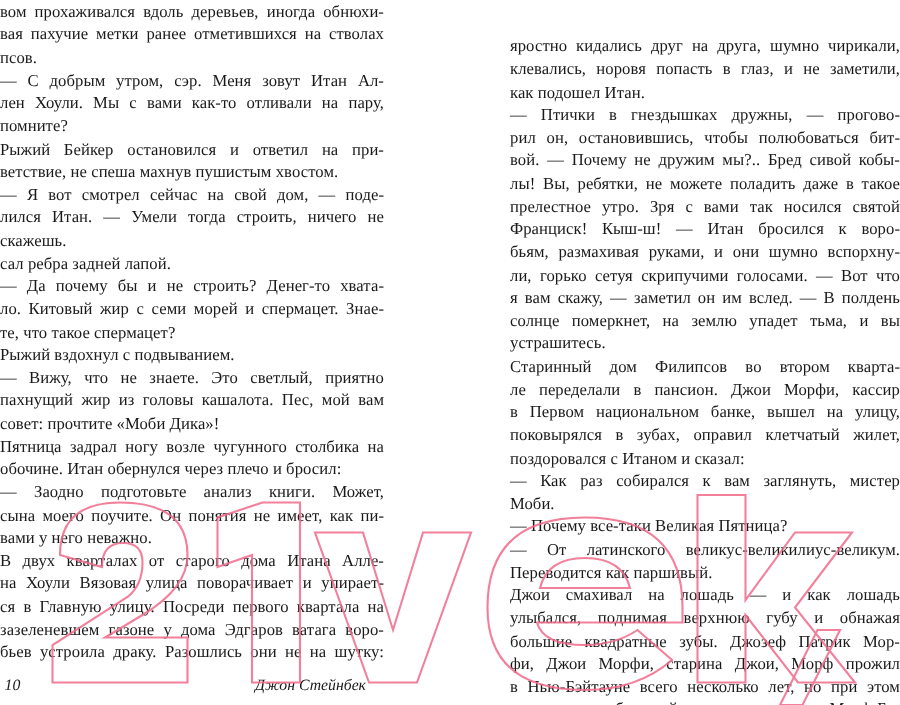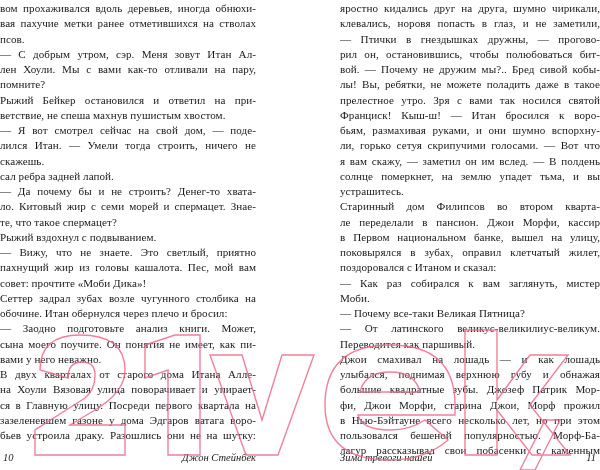--- a/index.html
+++ b/index.html
@@ -5,38 +5,38 @@
   html, body { margin: 0; padding: 0; }
   body {
     width: 600px; height: 470px; overflow: hidden;
     background: #ffffff; position: relative;
     font-family: "Liberation Serif", "DejaVu Serif", serif;
     color: #1a1a1a;
   }
   .spread { position: absolute; inset: 0; }
   .page { position: absolute; top: 0; height: 408px; }
   .page.left { left: 0; width: 256px; }
-  .page.right { left: 340px; width: 260px; }
+  .page.right { left: 340px; width: 260px; margin-top: 23px; }
   .body-text { position: absolute; top: 1px; left: 0; right: 0; }
   .p {
     font-size: 11.1px; line-height: 15.25px;
     text-align: justify; margin: 0;
     letter-spacing: 0.05px;
   }
   .line { display: block; text-align: justify; text-align-last: justify; white-space: nowrap; }
   .line.last { text-align-last: left; }
   .line.ind { }
   .footer {
     position: absolute; top: 452px; left: 0; right: 0; height: 14px;
     font-size: 10.5px;
   }
   .folio { position: absolute; top: 0; font-style: italic; }
   .running { position: absolute; top: 0; font-style: italic; }
   .page.left .folio { left: 3px; }
-  .page.left .running { right: 0; text-align: right; }
+  .page.left .running { right: 12px; text-align: right; }
   .page.right .running { left: 0; }
   .page.right .folio { right: 4px; }
   .watermark {
     position: absolute; left: 0; top: 0; width: 600px; height: 470px;
     pointer-events: none;
   }
 </style>
 </head>
 <body>
 
@@ -55,41 +55,42 @@
         <span class="line p">лился Итан. — Умели тогда строить, ничего не</span>
         <span class="line p last">скажешь.</span>
         <span class="line p last">сал ребра задней лапой.</span>
         <span class="line p ind">— Да почему бы и не строить? Денег-то хвата-</span>
         <span class="line p">ло. Китовый жир с семи морей и спермацет. Знае-</span>
         <span class="line p last">те, что такое спермацет?</span>
         <span class="line p ind last">Рыжий вздохнул с подвыванием.</span>
         <span class="line p ind">— Вижу, что не знаете. Это светлый, приятно</span>
         <span class="line p">пахнущий жир из головы кашалота. Пес, мой вам</span>
         <span class="line p last">совет: прочтите «Моби Дика»!</span>
-        <span class="line p ind">Сеттер задрал зубах возле чугунного столбика на</span>
+        <span class="line p ind">Пятница задрал ногу возле чугунного столбика на</span>
         <span class="line p last">обочине. Итан обернулся через плечо и бросил:</span>
         <span class="line p ind">— Заодно подготовьте анализ книги. Может,</span>
         <span class="line p">сына моего поучите. Он понятия не имеет, как пи-</span>
         <span class="line p last">вами у него неважно.</span>
         <span class="line p ind">В двух кварталах от старого дома Итана Алле-</span>
         <span class="line p">на Хоули Вязовая улица поворачивает и упирает-</span>
         <span class="line p">ся в Главную улицу. Посреди первого квартала на</span>
         <span class="line p">зазеленевшем газоне у дома Эдгаров ватага воро-</span>
         <span class="line p">бьев устроила драку. Разошлись они не на шутку:</span>
       </div>
     <div class="footer">
       <span class="folio">10</span>
       <span class="running">Джон Стейнбек</span>
     </div>
   </div>
 
   <div class="page right">
     <div class="body-text" id="right-body">
         <span class="line p">яростно кидались друг на друга, шумно чирикали,</span>
         <span class="line p">клевались, норовя попасть в глаз, и не заметили,</span>
+        <span class="line p last">как подошел Итан.</span>
         <span class="line p ind">— Птички в гнездышках дружны, — прогово-</span>
         <span class="line p">рил он, остановившись, чтобы полюбоваться бит-</span>
         <span class="line p">вой. — Почему не дружим мы?.. Бред сивой кобы-</span>
         <span class="line p">лы! Вы, ребятки, не можете поладить даже в такое</span>
         <span class="line p">прелестное утро. Зря с вами так носился святой</span>
         <span class="line p">Франциск! Кыш-ш! — Итан бросился к воро-</span>
         <span class="line p">бьям, размахивая руками, и они шумно вспорхну-</span>
         <span class="line p">ли, горько сетуя скрипучими голосами. — Вот что</span>
         <span class="line p">я вам скажу, — заметил он им вслед. — В полдень</span>
         <span class="line p">солнце померкнет, на землю упадет тьма, и вы</span>

